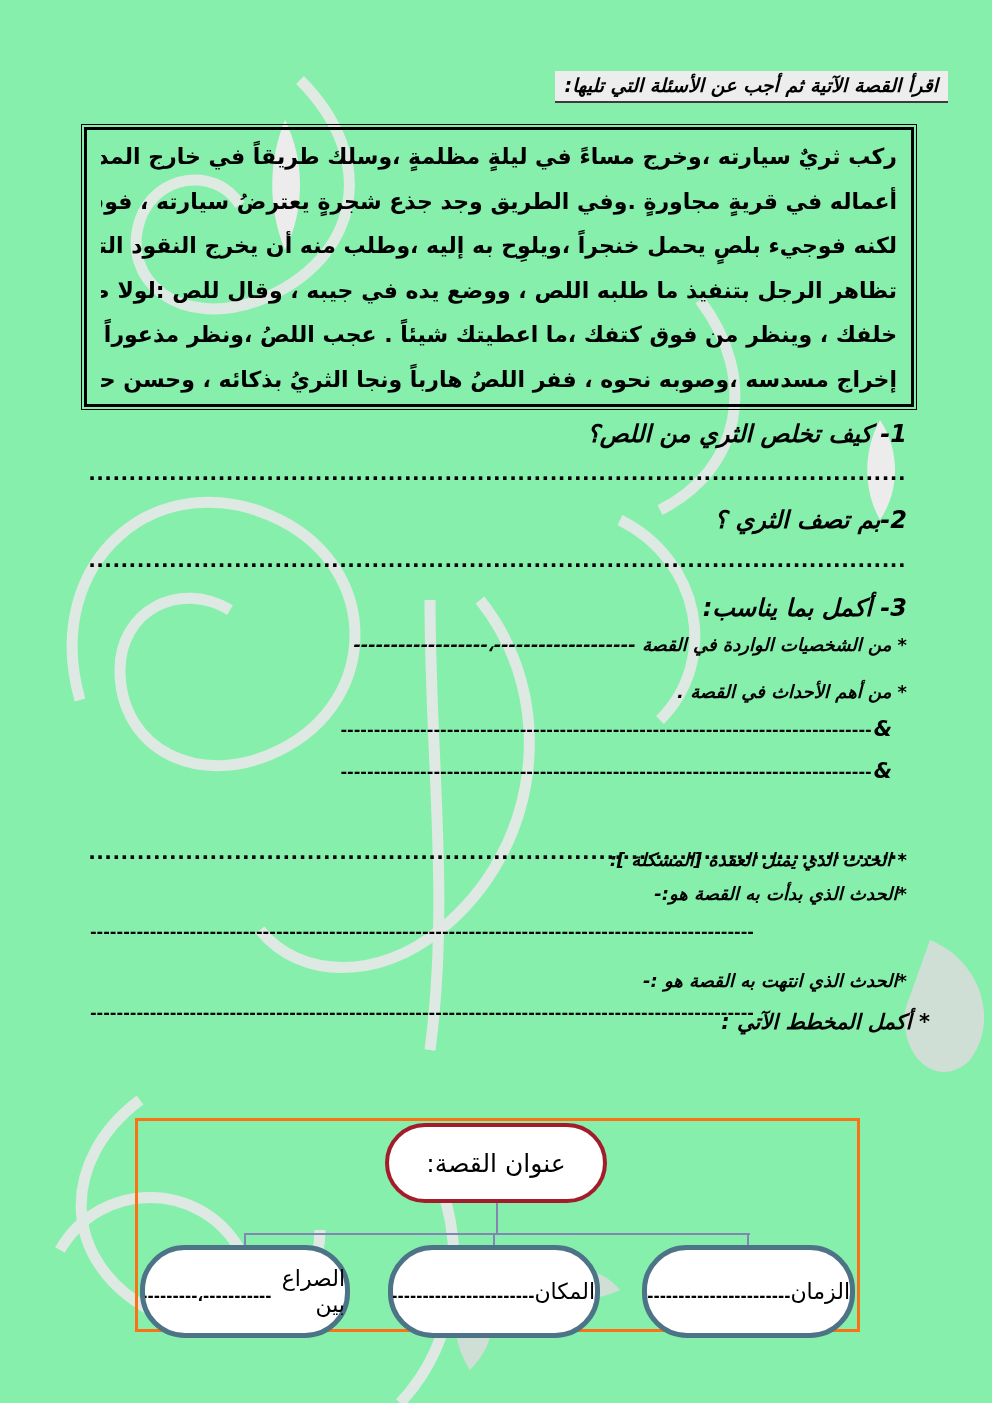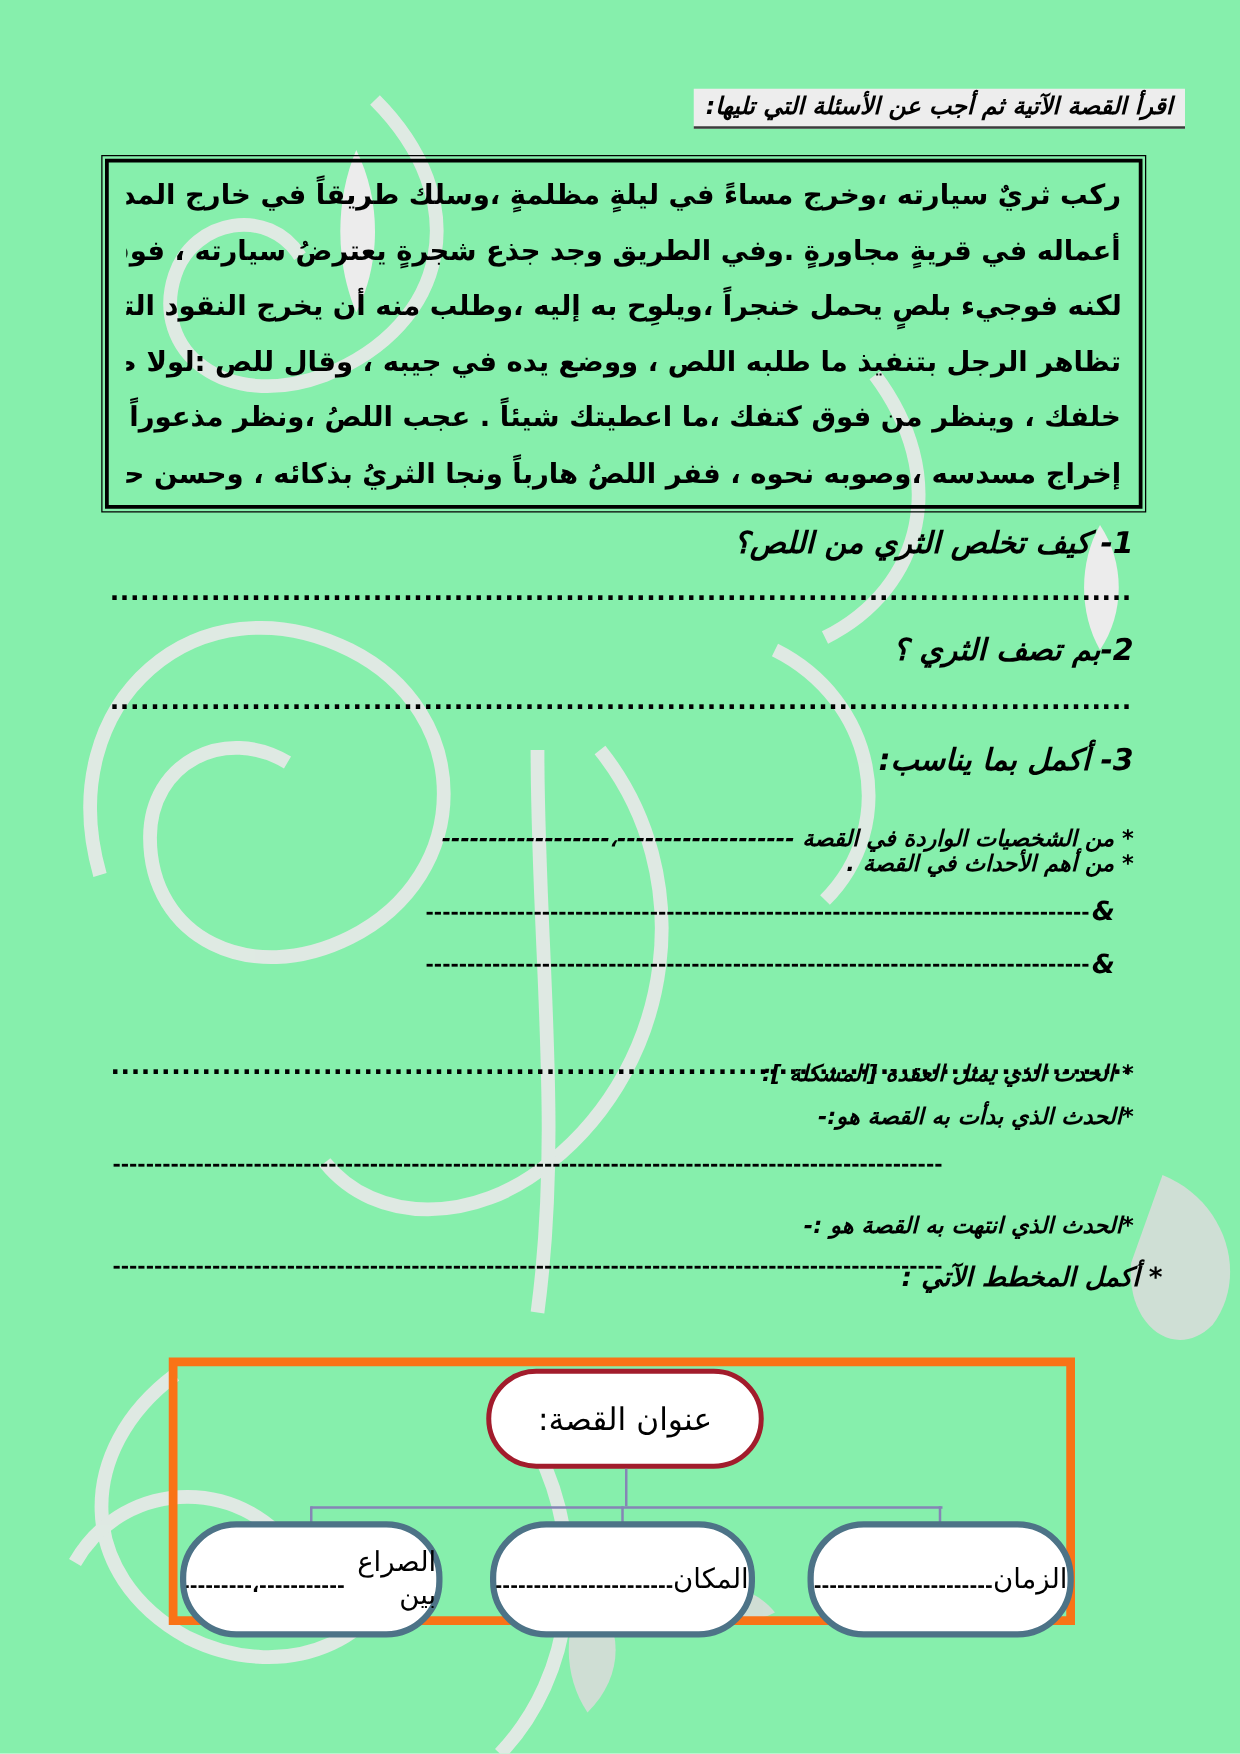--- a/index.html
+++ b/index.html
@@ -65,23 +65,23 @@
     display:flex; align-items:center;
   }
   .amp-line .amp { font-size:21px; font-weight:bold; font-style:italic; padding-left:2px; }
   .amp-line .dashes {
     flex:1; overflow:hidden; white-space:nowrap; text-align:right;
     font-size:16px; font-weight:bold;
   }
 
   
   .diagram {
-    position:absolute; top:1086px; right:132px;
+    position:absolute; top:1118px; right:132px;
     width:725px; height:214px;
-    border:7px solid #f97316;
+    border:3px solid #f97316;
   }
   .title-pill {
     position:absolute; left:247px; top:2px; width:222px; height:80px;
     border:4px solid #a21c2c; border-radius:42px;
     background:#fff;
     display:flex; align-items:center; justify-content:center;
     font-size:25px;
   }
   .conn { position:absolute; background:#8585b5; }
   .v1   { left:358px; top:82px;  width:2px; height:30px; }
@@ -148,21 +148,21 @@
       <div class="story-line">إخراج مسدسه ،وصوبه نحوه ، ففر اللصُ هارباً ونجا الثريُ بذكائه ، وحسن حيلته .</div>
     </div>
 
     <div class="q" style="top:420px;">1- كيف تخلص الثري من اللص؟</div>
     <div class="fill-dots" style="top:463px;">..................................................................................................................................</div>
 
     <div class="q" style="top:506px;text-align:right;">2-بم تصف الثري ؟</div>
     <div class="fill-dots" style="top:550px;">..................................................................................................................................</div>
 
     <div class="q" style="top:594px;">3- أكمل بما يناسب:</div>
-    <div class="q sub" style="top:661px;margin-left:28px;">* من الشخصيات الواردة في القصة -------------------،------------------</div>
+    <div class="q sub" style="top:634px;margin-left:28px;">* من الشخصيات الواردة في القصة -------------------،------------------</div>
     <div class="q sub" style="top:681px;">* من أهم الأحداث في القصة .</div>
 
     <div class="amp-line" style="top:716px;">
       <span class="amp">&amp;</span>
       <span class="dashes">--------------------------------------------------------------------------------</span>
     </div>
     <div class="amp-line" style="top:758px;">
       <span class="amp">&amp;</span>
       <span class="dashes">--------------------------------------------------------------------------------</span>
     </div>

